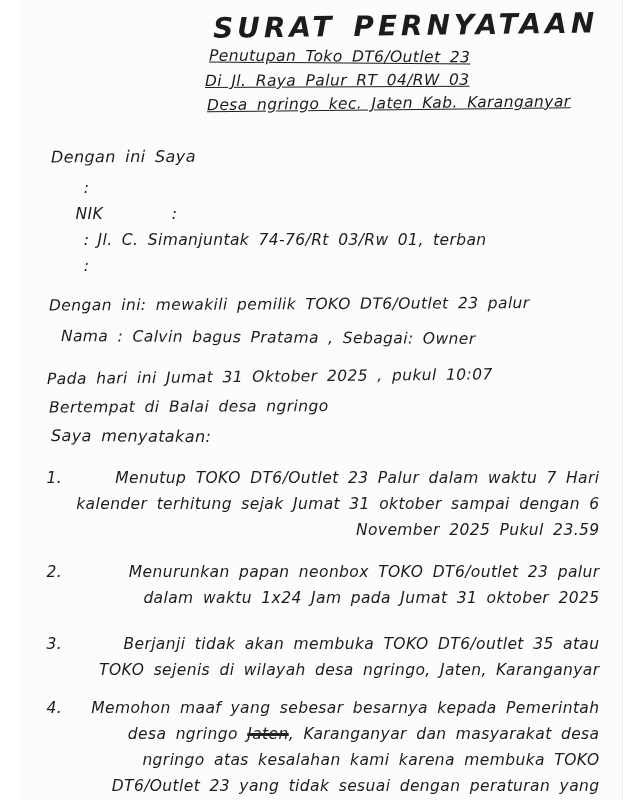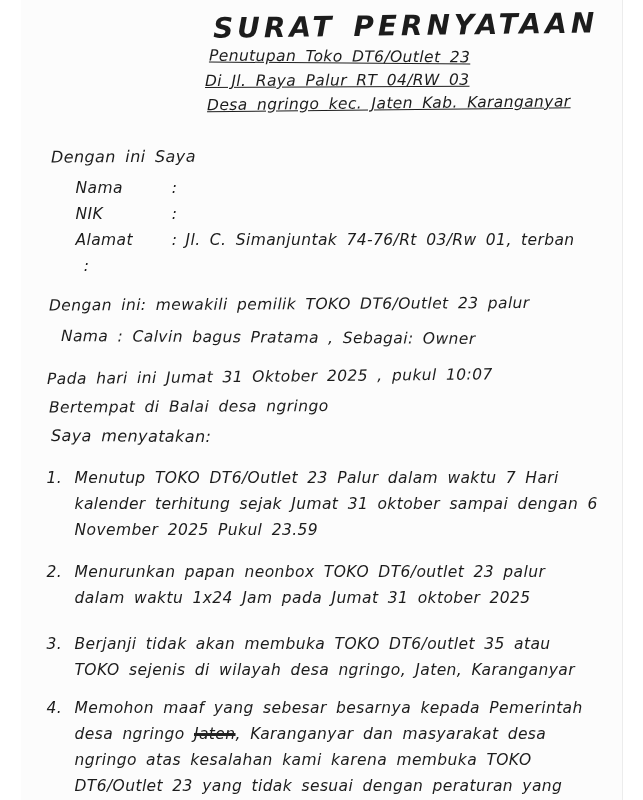--- a/index.html
+++ b/index.html
@@ -64,21 +64,21 @@
   .rep-line   { margin: 13px 0 0 28px; font-size: 15.5px; line-height: 25px; font-weight: 500; }
   .owner-line { margin: 9px 0 0 40px;  font-size: 15.5px; line-height: 25px; font-weight: 500; }
   .date-line  { margin: 13px 0 0 26px; font-size: 15.5px; line-height: 25px; font-weight: 500; }
   .place-line { margin: 5px 0 0 28px;  font-size: 15.5px; line-height: 25px; font-weight: 500; }
   .declare-line { margin: 5px 0 0 30px; font-size: 16px; line-height: 27px; font-weight: 500; }
 
   
   .statements { list-style: none; margin: 14px 0 0 26px; padding-right: 22px; }
   .statement { display: flex; font-size: 15.5px; line-height: 26px; font-weight: 500; }
   .statement .num { width: 28px; flex: 0 0 28px; }
-  .statement .txt { flex: 1; }
+  .statement .txt { flex: 1; text-align: right; }
   .statement:nth-child(1) { margin-bottom: 16px; }
   .statement:nth-child(2) { margin-bottom: 20px; }
   .statement:nth-child(3) { margin-bottom: 12px; }
   .strike {
     text-decoration: line-through;
     text-decoration-thickness: 3px;
     text-decoration-color: #222;
   }
   .scribble {
     display: inline-block;
@@ -102,29 +102,27 @@
       <div class="sub hand tilt-b">Penutupan Toko DT6/Outlet 23</div>
       <div class="sub hand tilt-c">Di Jl. Raya Palur RT 04/RW 03</div>
       <div class="sub hand tilt-a">Desa ngringo kec. Jaten Kab. Karanganyar</div>
     </div>
   </div>
 
   <div class="intro-line hand tilt-c">Dengan ini Saya</div>
 
   <div class="fields">
     <div class="field-row">
-      <span class="field-label hand">Nama</span>
       <span class="field-colon hand">:</span>
     </div>
     <div class="field-row">
       <span class="field-label hand">NIK</span>
       <span class="field-colon hand">:</span>
     </div>
     <div class="field-row">
-      <span class="field-label hand">Alamat</span>
       <span class="field-colon hand">:</span>
       <span class="field-value hand">Jl. C. Simanjuntak 74-76/Rt 03/Rw 01, terban</span>
     </div>
     <div class="field-row">
       <span class="field-colon hand">:</span>
     </div>
   </div>
 
   <div class="rep-line hand tilt-c">Dengan ini: mewakili pemilik TOKO DT6/Outlet 23 palur</div>
 

